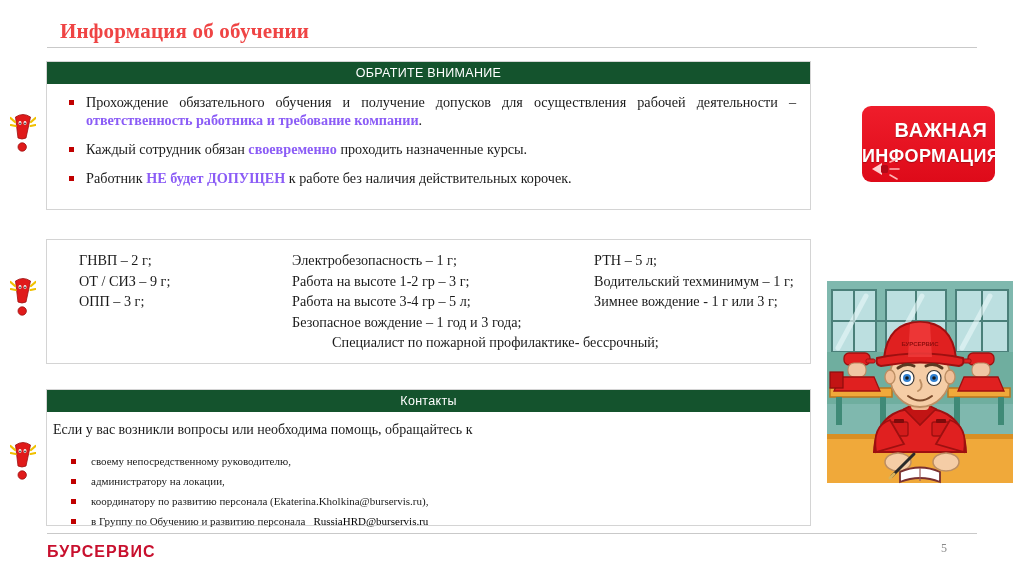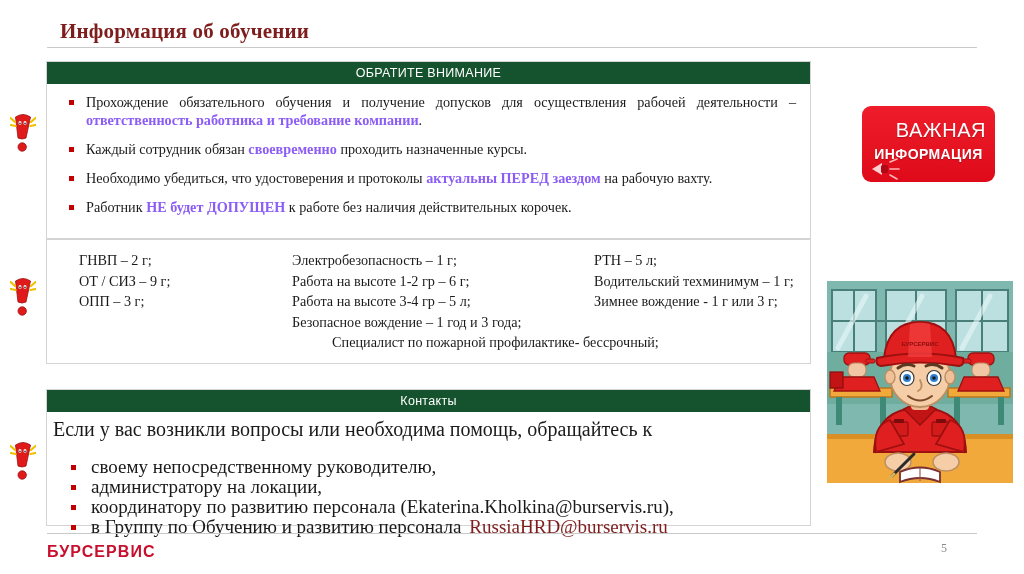--- a/index.html
+++ b/index.html
@@ -19,21 +19,21 @@
 
   
   .slide-title {
     position: absolute;
     left: 60px;
     top: 19px;
     font-family: "Liberation Serif", "DejaVu Serif", serif;
     font-size: 21px;
     font-weight: 700;
     letter-spacing: 0.2px;
-    color: #7f1d1d;
+    color: #ef4444;
     white-space: nowrap;
   }
   .title-rule {
     position: absolute;
     left: 47px;
     top: 47px;
     width: 930px;
     height: 1px;
     background: #c9c9c9;
   }
@@ -101,47 +101,47 @@
   }
   .cert-col { }
   .cert-col.c1 { width: 232px; padding-left: 22px; box-sizing: border-box; }
   .cert-col.c2 { width: 290px; }
   .cert-col.c3 { width: 215px; }
   .cert-line { white-space: nowrap; }
   .cert-line.indent { padding-left: 40px; }
 
   
   .contact-intro {
-    font-size: 20px;
+    font-size: 14px;
     line-height: 19px;
-    margin: 0 0 18px 0;
+    margin: 0 0 12px 0;
   }
   ul.clist {
     list-style: none;
     margin: 0;
     padding: 0;
   }
   ul.clist > li {
     position: relative;
     padding-left: 38px;
     margin: 0;
-    font-size: 19px;
+    font-size: 11px;
     line-height: 20px;
   }
   ul.clist > li::before {
     content: "";
     position: absolute;
     left: 18px;
     top: 8px;
     width: 5px;
     height: 5px;
     background: #c00000;
   }
   .faded-mail {
-    color: #7f1d1d;
+    color: #000000;
     padding-left: 8px;
   }
 
   
   .excl {
     position: absolute;
     width: 26px;
     height: 46px;
     left: 10px;
   }
@@ -159,33 +159,33 @@
     border-radius: 9px;
     overflow: hidden;
   }
   .badge-l1 {
     position: absolute;
     left: 0; right: 0;
     top: 13px;
     text-align: center;
     font-family: "Liberation Sans", "DejaVu Sans", sans-serif;
     font-size: 20px;
-    font-weight: 400;
+    font-weight: 700;
     color: #ffffff;
     letter-spacing: 0.6px;
     text-shadow: 0 1px 1px rgba(0,0,0,.25);
     margin-left: 25px;
   }
   .badge-l2 {
     position: absolute;
     left: 0; right: 0;
     top: 40px;
     text-align: center;
     font-family: "Liberation Sans", "DejaVu Sans", sans-serif;
-    font-size: 14px;
+    font-size: 18px;
     font-weight: 700;
     color: #ffffff;
     letter-spacing: 0.4px;
     text-shadow: 0 1px 1px rgba(0,0,0,.25);
   }
   .badge-horn { position: absolute; left: 6px; bottom: 2px; }
 
   
   .illo {
     position: absolute;
@@ -281,40 +281,37 @@
   <div class="panel-head">ОБРАТИТЕ ВНИМАНИЕ</div>
   <div class="panel-body">
     <ul class="blist">
       <li>
         <span>Прохождение обязательного обучения и получение допусков для осуществления рабочей деятельности – </span><span class="em-red">ответственность работника и требование компании</span><span>.</span>
       </li>
       <li>
         <span>Каждый сотрудник обязан </span><span class="em-red">своевременно</span><span> проходить назначенные курсы.</span>
       </li>
       <li>
-        <span>Необходимо убедиться, что удостоверения и протоколы </span><span class="em-red">актуальны ПЕРЕД заездом</span><span> на рабочую вахту.</span>
-      </li>
-      <li>
         <span>Работник </span><span class="em-red">НЕ будет ДОПУЩЕН</span><span> к работе без наличия действительных корочек.</span>
       </li>
     </ul>
   </div>
 </div>
 
 <div class="panel" style="top:239px;">
   <div class="panel-body" style="padding:4px 10px 8px 10px;">
     <div class="cert-grid">
       <div class="cert-col c1">
         <div class="cert-line">ГНВП – 2 г;</div>
         <div class="cert-line">ОТ / СИЗ – 9 г;</div>
         <div class="cert-line"> ОПП – 3 г;</div>
       </div>
       <div class="cert-col c2">
         <div class="cert-line">Электробезопасность – 1 г;</div>
-        <div class="cert-line">Работа на высоте 1-2 гр – 6 г;</div>
+        <div class="cert-line">Работа на высоте 1-2 гр – 3 г;</div>
         <div class="cert-line">Работа на высоте 3-4 гр – 5 л;</div>
         <div class="cert-line">Безопасное вождение – 1 год и 3 года;</div>
         <div class="cert-line indent">Специалист по пожарной профилактике- бессрочный;</div>
       </div>
       <div class="cert-col c3">
         <div class="cert-line">РТН – 5 л;</div>
         <div class="cert-line">Водительский техминимум – 1 г;</div>
         <div class="cert-line">Зимнее вождение - 1 г или 3 г;</div>
       </div>
     </div>

